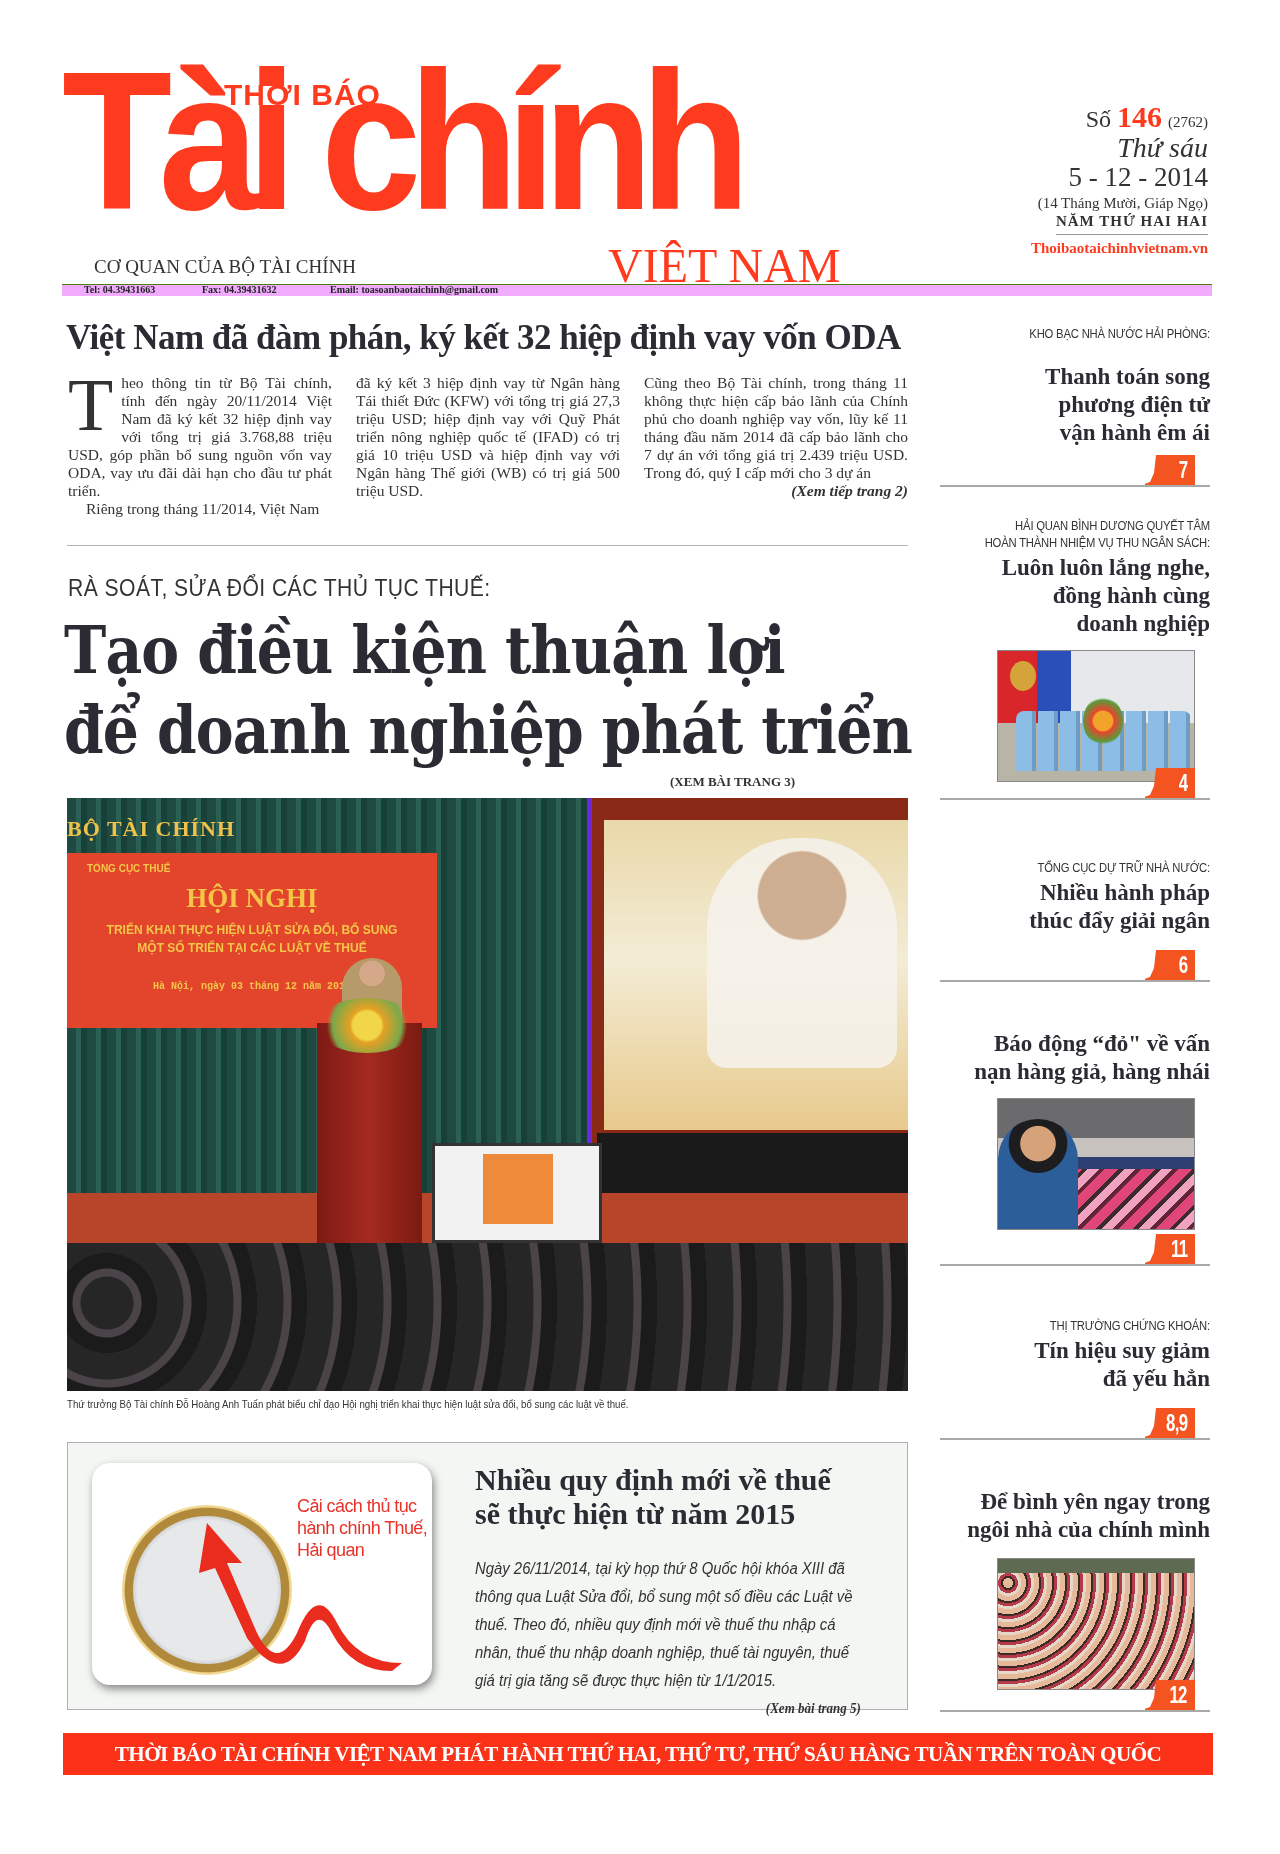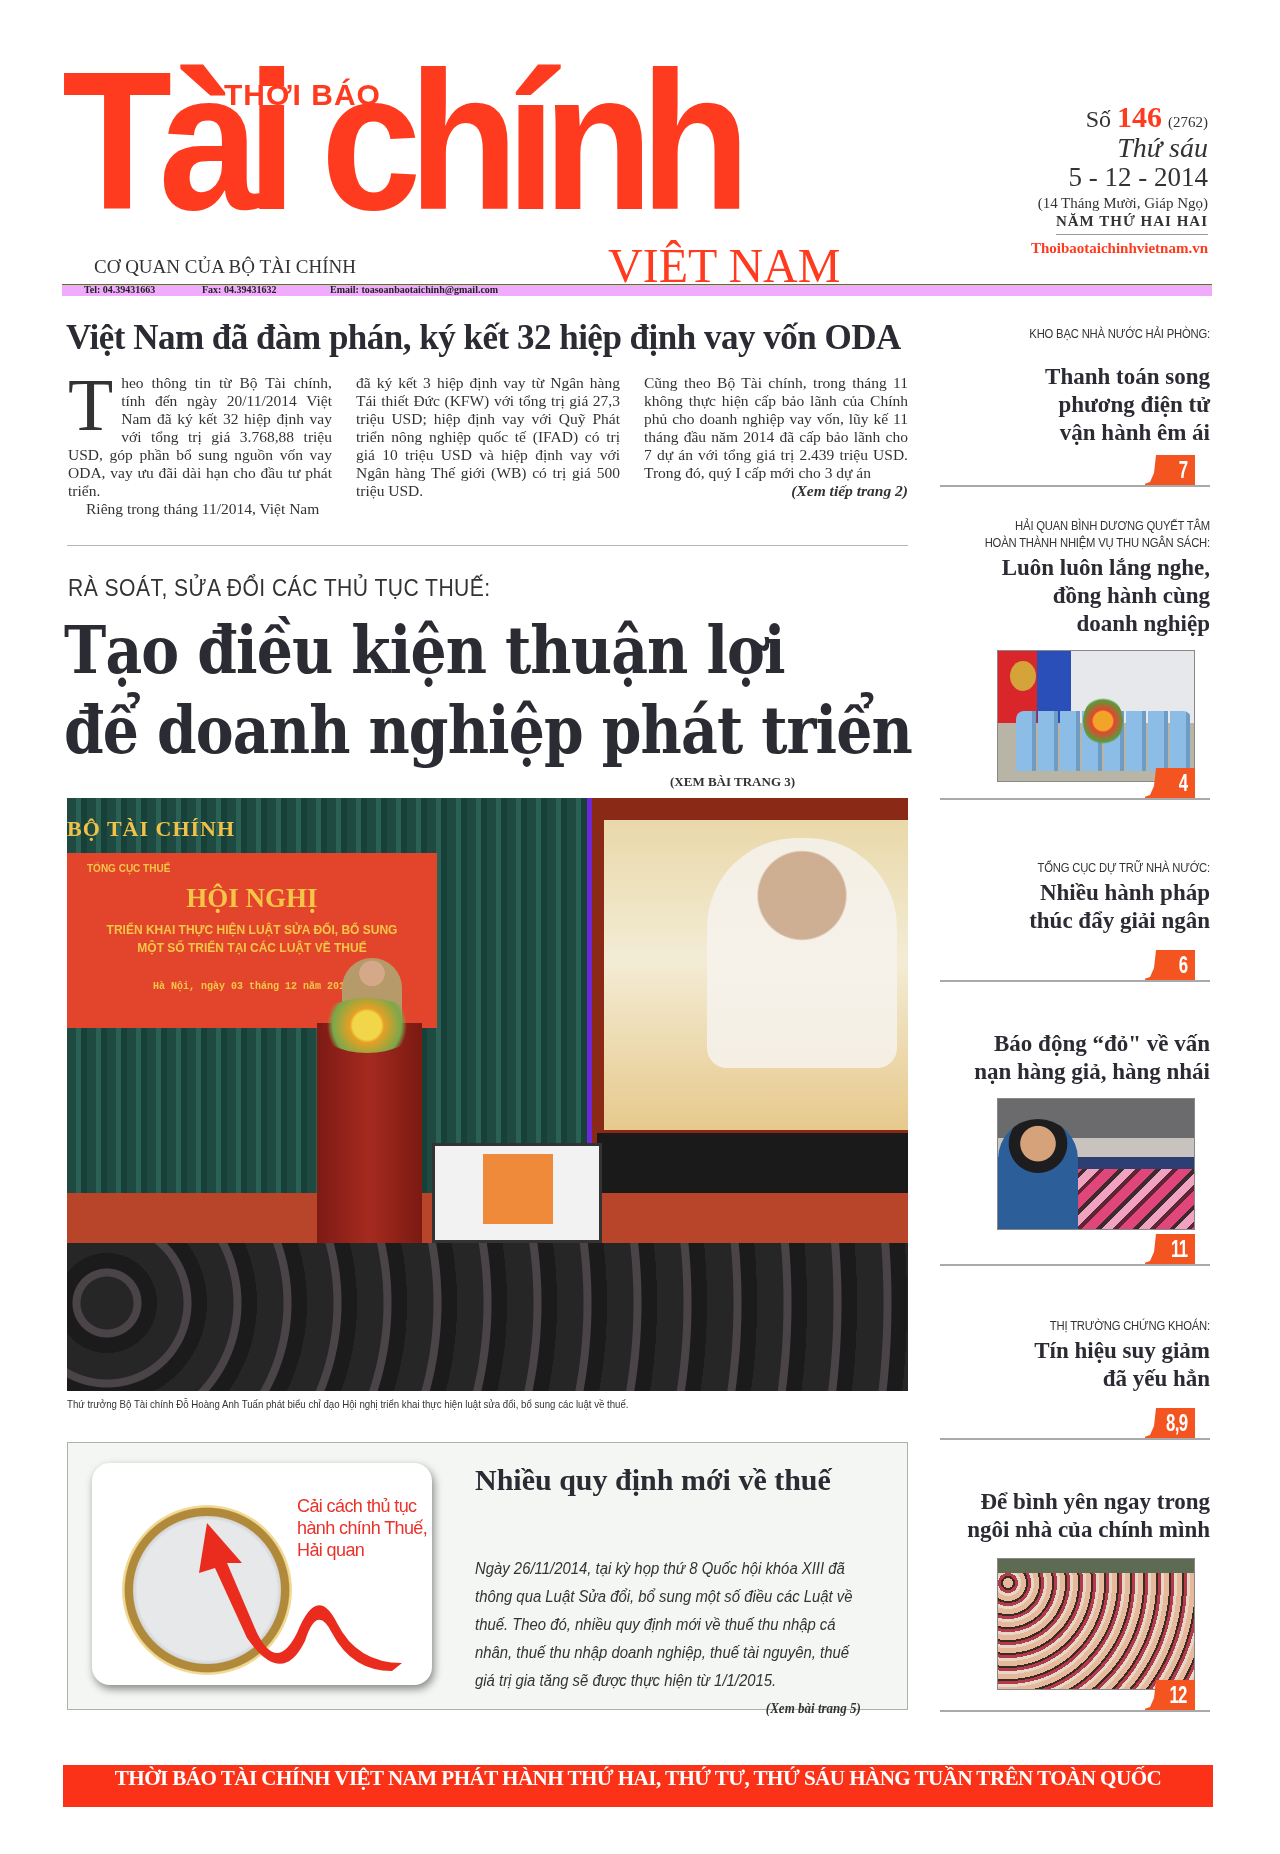--- a/index.html
+++ b/index.html
@@ -66,21 +66,21 @@
   .tax-box { position: absolute; left: 67px; top: 1442px; width: 841px; height: 268px; background: #f3f6f2; border: 1px solid #b0b0b0; }
   .tax-card { position: absolute; left: 24px; top: 20px; width: 340px; height: 222px; background: #ffffff; border-radius: 18px; box-shadow: 2px 4px 8px rgba(0,0,0,0.45); overflow: hidden; }
   .clock { position: absolute; left: 30px; top: 42px; width: 170px; height: 170px; border-radius: 50%; background: radial-gradient(circle, #e7e8ea 0 58%, #d8dadd 60% 61%, #b08a3a 62% 68%, #f1d893 69% 71%, #8f6d27 72% 100%); }
   .ribbon { position: absolute; left: 95px; top: 60px; width: 220px; height: 150px; }
   .card-text { position: absolute; left: 205px; top: 32px; font-family: "Liberation Sans", sans-serif; font-size: 18px; line-height: 22px; color: #e9332a; letter-spacing: -0.6px; }
   .tax-title { position: absolute; left: 407px; top: 20px; font-weight: bold; font-size: 30px; line-height: 34px; color: #2b2b33; }
   .tax-body { position: absolute; left: 407px; top: 112px; width: 415px; font-family: "Liberation Sans", sans-serif; font-style: italic; font-size: 16px; line-height: 28px; color: #333; transform: scaleX(0.93); transform-origin: left; }
   .tax-body .see5 { font-family: "Liberation Serif", serif; font-weight: bold; font-size: 14px; float: right; }
 
   
-  .footer-banner { position: absolute; left: 63px; top: 1733px; width: 1150px; height: 42px; background: #fc3218; display: flex; justify-content: center; margin-top: 32px; }
+  .footer-banner { position: absolute; left: 63px; top: 1733px; width: 1150px; height: 42px; background: #fc3218; display: flex; align-items: center; justify-content: center; }
   .footer-banner span { font-weight: bold; font-size: 22px; color: #fff; letter-spacing: -0.6px; white-space: nowrap; transform: scaleX(0.96); }
 
   
   .sidebar { position: absolute; left: 940px; top: 0; width: 270px; }
   .sb-item { position: absolute; left: 0; width: 270px; text-align: right; }
   .sb-kicker { font-family: "Liberation Sans", sans-serif; font-size: 12.5px; line-height: 17px; color: #333; transform: scaleX(0.9); transform-origin: right; letter-spacing: -0.2px; }
   .sb-title { font-weight: bold; font-size: 23px; line-height: 28px; color: #2b2b33; }
   .sb-photo { position: relative; margin-left: 57px; width: 198px; height: 132px; border: 1px solid #888; overflow: hidden; }
   .sb-badge-row { position: relative; height: 30px; border-bottom: 2px solid #a9a9a9; }
   .sb-badge { position: absolute; right: 15px; bottom: 0; width: 50px; height: 30px; background: #f35420; clip-path: polygon(22% 0, 100% 0, 100% 100%, 0 100%, 0 96%, 10% 90%, 18% 60%); display: flex; align-items: center; justify-content: flex-end; padding-right: 8px; }
@@ -179,20 +179,21 @@
       <path d="M20 0 L55 40 L40 40 L70 110 Q90 150 110 110 Q130 60 150 100 Q170 140 215 140 L205 148 Q165 148 145 110 Q130 80 118 118 Q95 165 60 115 L28 45 L12 50 Z" fill="#ea2c1e"></path>
     </svg>
     <div class="card-text">
       <div>Cải cách thủ tục</div>
       <div>hành chính Thuế,</div>
       <div>Hải quan</div>
     </div>
   </div>
   <h3 class="tax-title">
     <span style="display:block">Nhiều quy định mới về thuế</span>
+    <span style="display:block">sẽ thực hiện từ năm 2015</span>
   </h3>
   <p class="tax-body">
     <span>Ngày 26/11/2014, tại kỳ họp thứ 8 Quốc hội khóa XIII đã thông qua Luật Sửa đổi, bổ sung một số điều các Luật về thuế. Theo đó, nhiều quy định mới về thuế thu nhập cá nhân, thuế thu nhập doanh nghiệp, thuế tài nguyên, thuế giá trị gia tăng sẽ được thực hiện từ 1/1/2015.</span>
     <span class="see5">(Xem bài trang 5)</span>
   </p>
 </section>
 
 <div class="footer-banner">
   <span>THỜI BÁO TÀI CHÍNH VIỆT NAM PHÁT HÀNH THỨ HAI, THỨ TƯ, THỨ SÁU HÀNG TUẦN TRÊN TOÀN QUỐC</span>
 </div>

